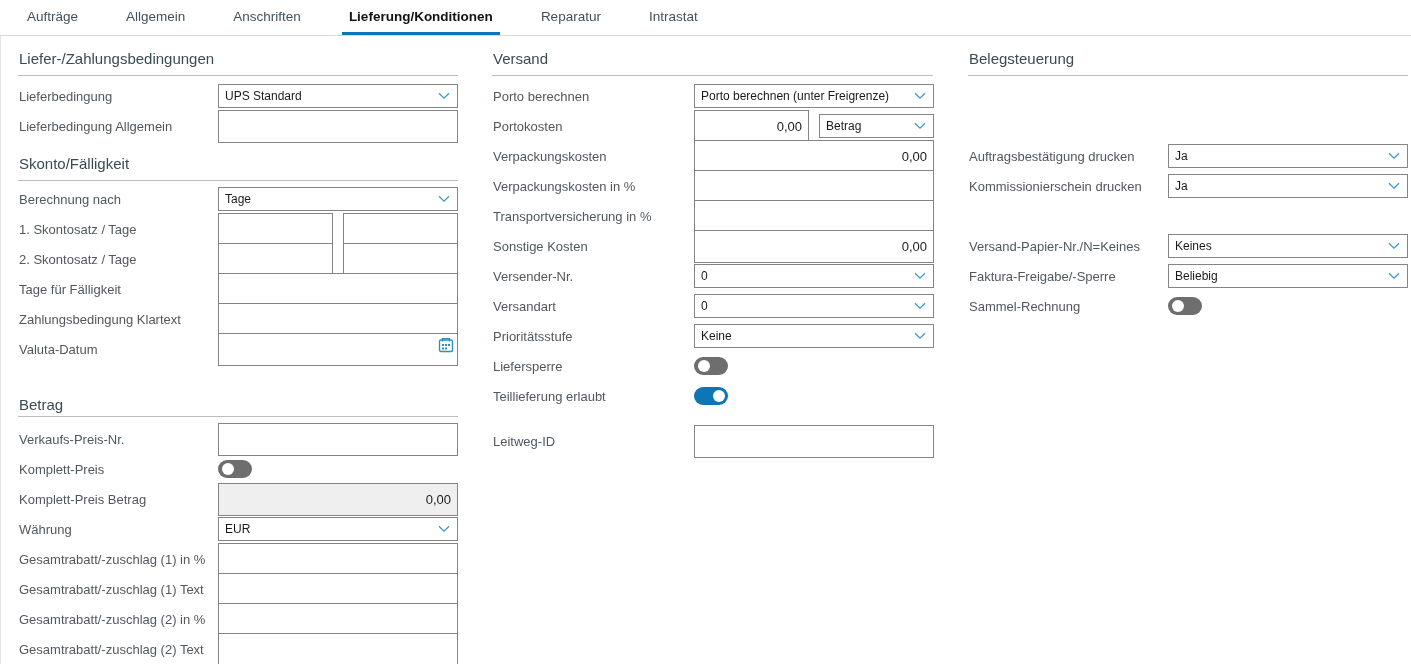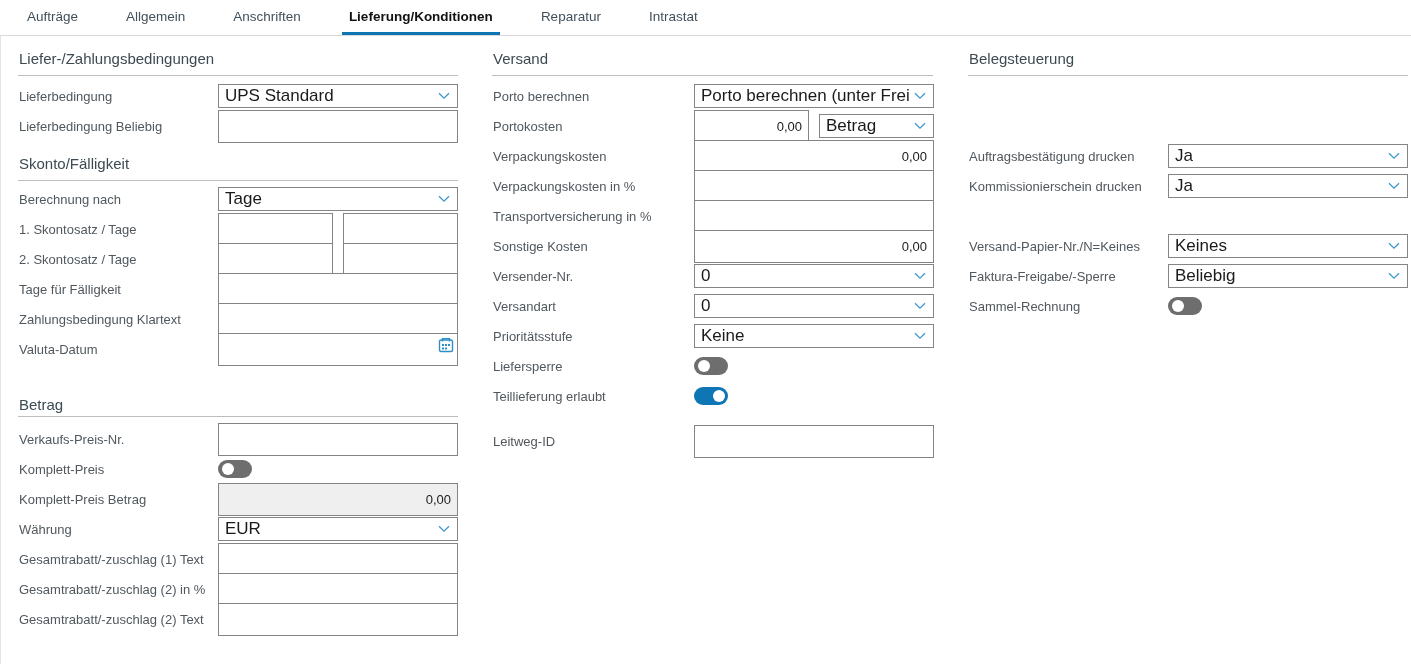--- a/index.html
+++ b/index.html
@@ -35,21 +35,21 @@
   .mt30 { margin-top:30px; }
 
   
   .txt { width:100%; height:33px; border:1px solid #848484; background:#fff; font-family:inherit;
          font-size:13px; color:#1a1a1a; padding:0 6px; border-radius:0; outline:none; }
   .txt.num { text-align:right; }
   .txt.disabled { background:#efefef; color:#222; }
 
   .dropdown { width:100%; height:24px; border:1px solid #848484; background:#fff; display:flex;
               align-items:center; justify-content:space-between; padding:0 7px 0 6px; cursor:pointer; }
-  .dd-text { font-size:17px; color:#1a1a1a; white-space:nowrap; overflow:hidden; }
+  .dd-text { font-size:12px; color:#1a1a1a; white-space:nowrap; overflow:hidden; }
   .chev { flex:none; margin-left:4px; }
 
   .pair { display:flex; width:100%; }
   .pair .txt { width:115px; }
   .pair .gap { width:10px; flex:none; }
   .pair .dropdown { width:115px; }
 
   .datewrap { position:relative; width:100%; }
   .datewrap .txt { padding-right:26px; }
   .cal-icon { position:absolute; right:4px; top:4px; }
@@ -82,21 +82,21 @@
         <div class="dropdown">
           <span class="dd-text">UPS Standard</span>
           <svg class="chev" width="12" height="8" viewBox="0 0 12 8">
               <path d="M1 1.2 L6 6.2 L11 1.2" fill="none" stroke="#3d97cd" stroke-width="1.3"></path>
             </svg>
         </div>
       </div>
     </div>
 
     <div class="row">
-      <span class="lbl">Lieferbedingung Beliebig</span>
+      <span class="lbl">Lieferbedingung Allgemein</span>
       <div class="field">
           <input class="txt" value="" style="">
         </div>
     </div>
 
     <div class="sec-title">Skonto/Fälligkeit</div>
 
     <div class="row mt3">
       <span class="lbl">Berechnung nach</span>
       <div class="field">
@@ -191,20 +191,26 @@
       <div class="field">
         <div class="dropdown">
           <span class="dd-text">EUR</span>
           <svg class="chev" width="12" height="8" viewBox="0 0 12 8">
               <path d="M1 1.2 L6 6.2 L11 1.2" fill="none" stroke="#3d97cd" stroke-width="1.3"></path>
             </svg>
         </div>
       </div>
     </div>
 
+    <div class="row">
+      <span class="lbl">Gesamtrabatt/-zuschlag (1) in %</span>
+      <div class="field">
+          <input class="txt" value="" style="">
+        </div>
+    </div>
 
     <div class="row">
       <span class="lbl">Gesamtrabatt/-zuschlag (1) Text</span>
       <div class="field">
           <input class="txt" value="" style="">
         </div>
     </div>
 
     <div class="row">
       <span class="lbl">Gesamtrabatt/-zuschlag (2) in %</span>

